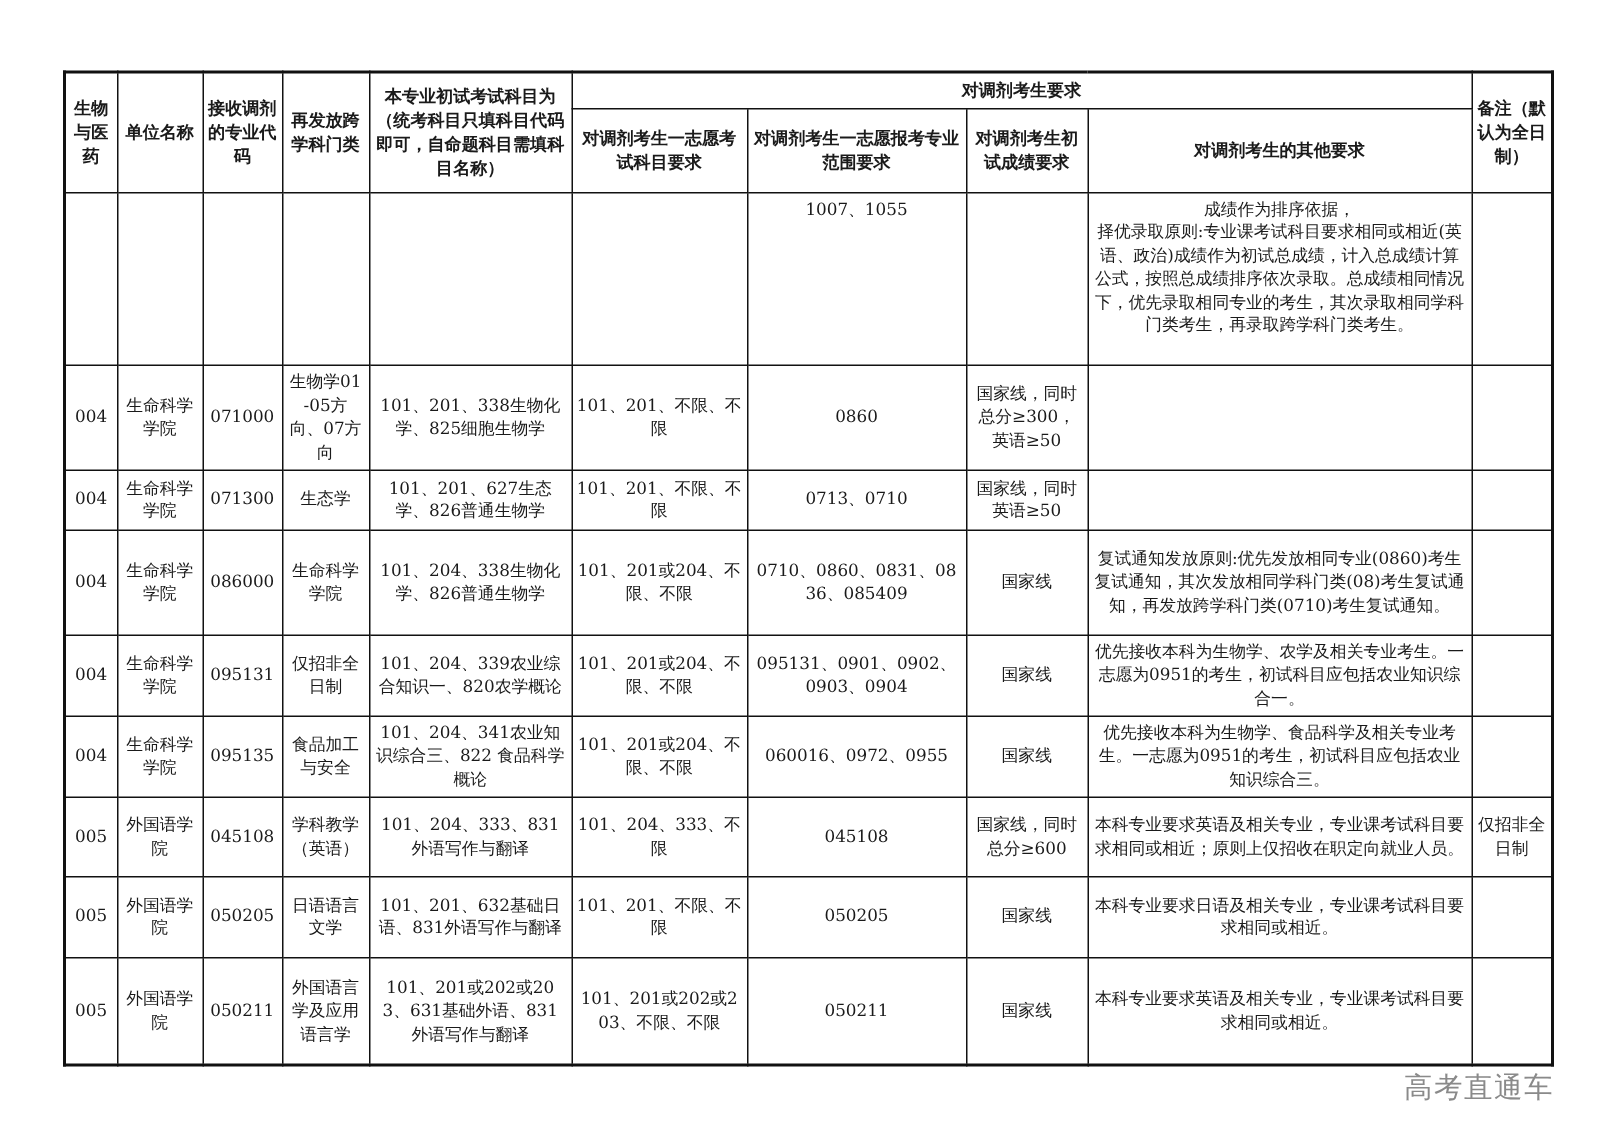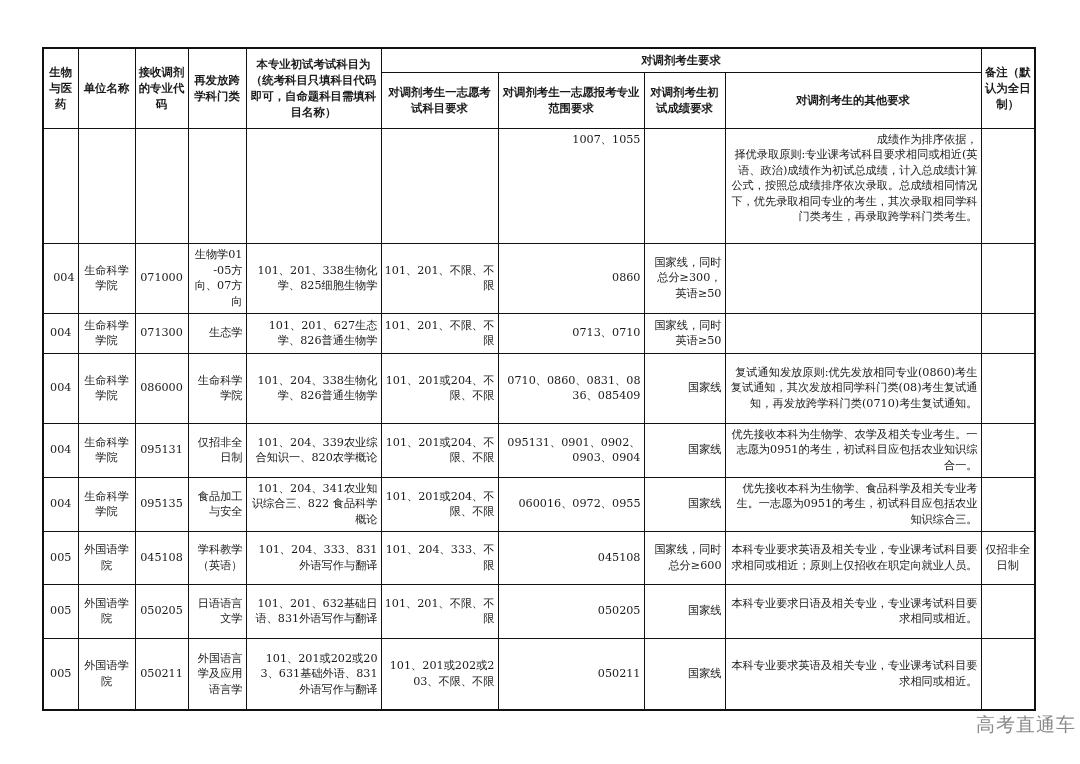--- a/index.html
+++ b/index.html
@@ -5,24 +5,24 @@
     html, body { margin: 0; padding: 0; background: #ffffff; }
     body { width: 1080px; height: 764px; position: relative; overflow: hidden;
            font-family: "DejaVu Serif", "Liberation Serif", serif; color: #1a1a1a; }
     .sheet { position: absolute; left: 42px; top: 47px; }
     table { border-collapse: collapse; table-layout: fixed; border: 2.5px solid #111; }
     td, th { border: 1.6px solid #111; padding: 0 3px; font-size: 11.2px; line-height: 15.5px;
              vertical-align: middle; word-break: break-all; }
     th { font-family: "DejaVu Sans", "Liberation Sans", sans-serif; font-weight: bold; text-align: center;
          font-size: 11.4px; line-height: 16px; padding: 0 2px; }
     td.c { text-align: center; }
-    td.l { text-align: right; }
+    td.l { text-align: center; }
     td.top { vertical-align: top; padding-top: 3px; }
     .watermark { position: absolute; left: 936px; top: 712px; font-family: "DejaVu Sans", "Liberation Sans", sans-serif;
-                 font-size: 19px; color: #8a8a8a; letter-spacing: 1px; margin-left: 40px; }
+                 font-size: 19px; color: #8a8a8a; letter-spacing: 1px; }
   </style>
 </head>
 <body>
 
 <div class="sheet">
   <table>
     <colgroup>
       <col style="width:35px">
         <col style="width:57px">
         <col style="width:53px">

